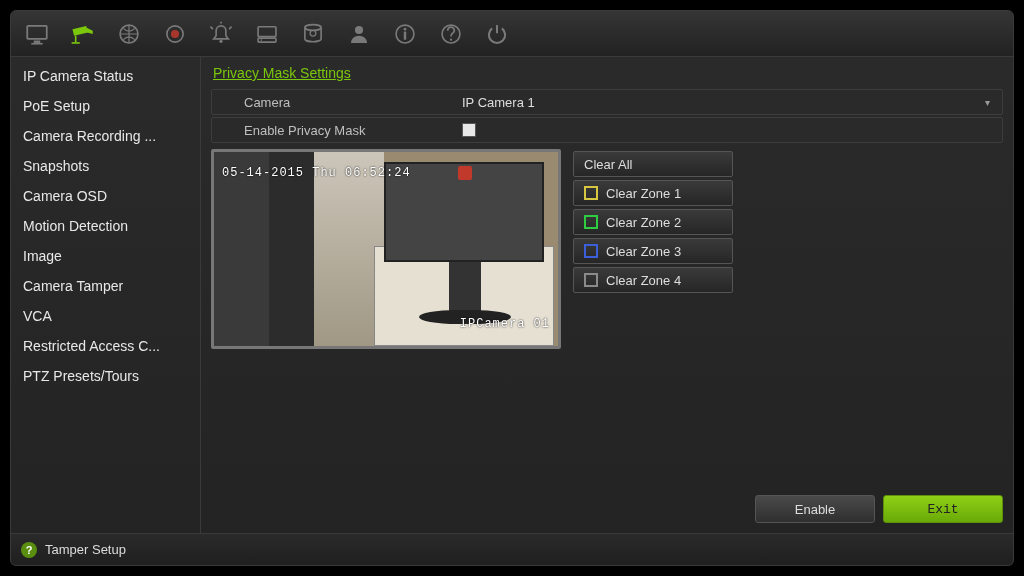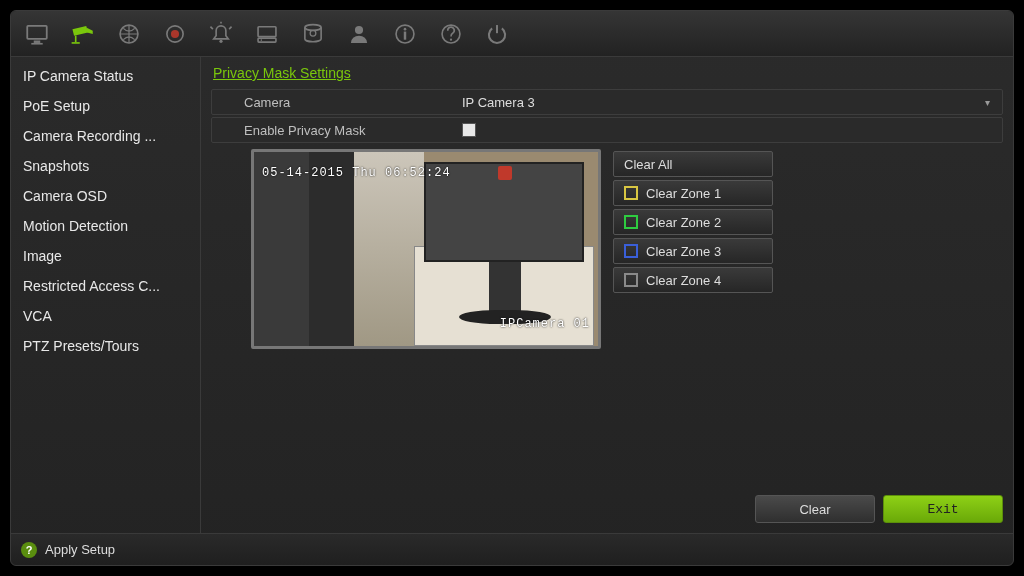--- a/index.html
+++ b/index.html
@@ -101,21 +101,20 @@
     width: 14px; height: 14px;
     background: #e8e8e8;
     border: 1px solid #555;
     cursor: pointer;
   }
 
   
   .content-area {
     display: flex; gap: 12px;
     margin-top: 4px;
-    margin-left: 40px;
   }
   .preview {
     width: 350px; height: 200px;
     border: 3px solid #777; border-radius: 2px;
     position: relative;
     background: linear-gradient(to right, #6b5a45 0%, #6b5a45 18%, #7a6850 18%, #7a6850 32%, #9a8a70 32%, #9a8a70 100%);
     overflow: hidden;
     flex-shrink: 0;
   }
   .preview .wall { position:absolute; top:0; bottom:0; }
@@ -284,32 +283,33 @@
 
   <div class="body">
     <div class="sidebar">
       <div class="side-item">IP Camera Status</div>
       <div class="side-item">PoE Setup</div>
       <div class="side-item">Camera Recording ...</div>
       <div class="side-item">Snapshots</div>
       <div class="side-item">Camera OSD</div>
       <div class="side-item">Motion Detection</div>
       <div class="side-item">Image</div>
+      <div class="side-item">Camera Tamper</div>
+      <div class="side-item">VCA</div>
       <div class="side-item">Restricted Access C...</div>
-      <div class="side-item">VCA</div>
       <div class="side-item">PTZ Presets/Tours</div>
     </div>
 
     <div class="main">
       <div class="panel-title">Privacy Mask Settings</div>
 
       <div class="form-row">
         <div class="form-label">Camera</div>
         <div class="form-field dropdown">
-          <span>IP Camera 3</span>
+          <span>IP Camera 1</span>
           <span class="chev">▾</span>
         </div>
       </div>
 
       <div class="form-row">
         <div class="form-label">Enable Privacy Mask</div>
         <div class="form-field">
           <div class="checkbox-box"></div>
         </div>
       </div>
@@ -346,24 +346,24 @@
             <span>Clear Zone 3</span>
           </div>
           <div class="zone-btn">
             <span class="zone-swatch" style="border-color:#8a8a8a"></span>
             <span>Clear Zone 4</span>
           </div>
         </div>
       </div>
 
       <div class="footer-btns">
-        <div class="btn btn-dark">Clear</div>
+        <div class="btn btn-dark">Enable</div>
         <div class="btn btn-green">Exit</div>
       </div>
     </div>
   </div>
 
   <div class="bottombar">
     <div class="help-icon">?</div>
-    <span>Apply Setup</span>
+    <span>Tamper Setup</span>
   </div>
 
 </div>
 
 </body></html>

